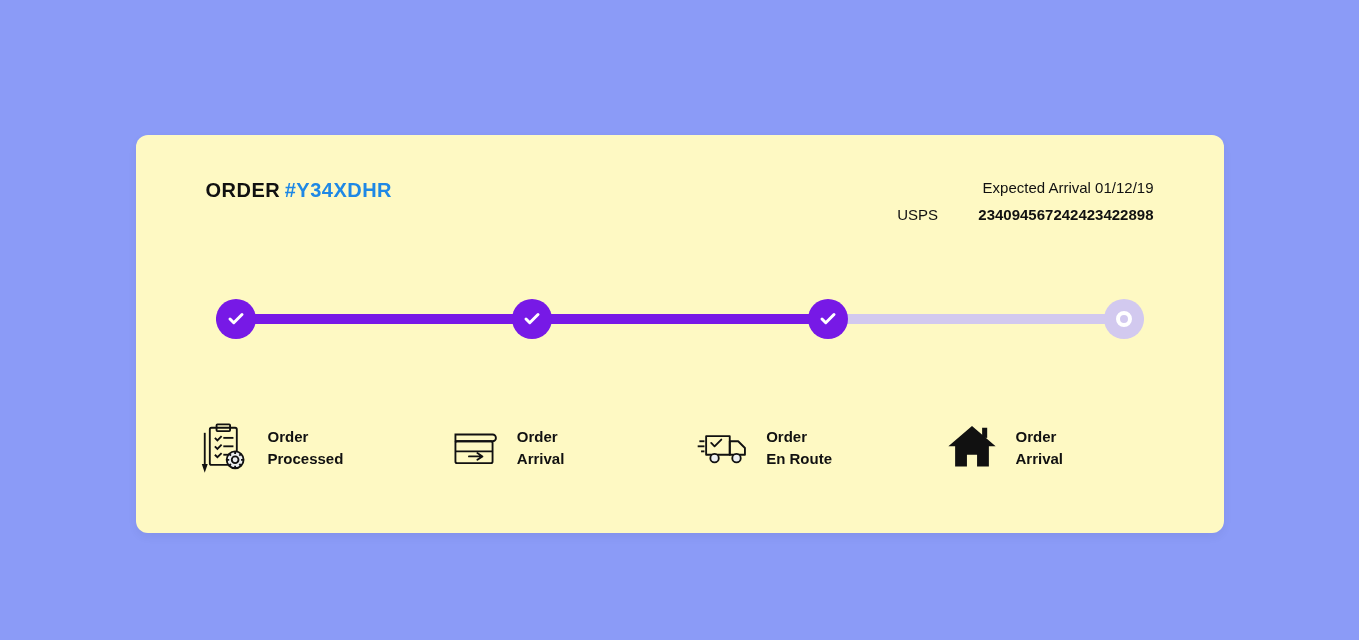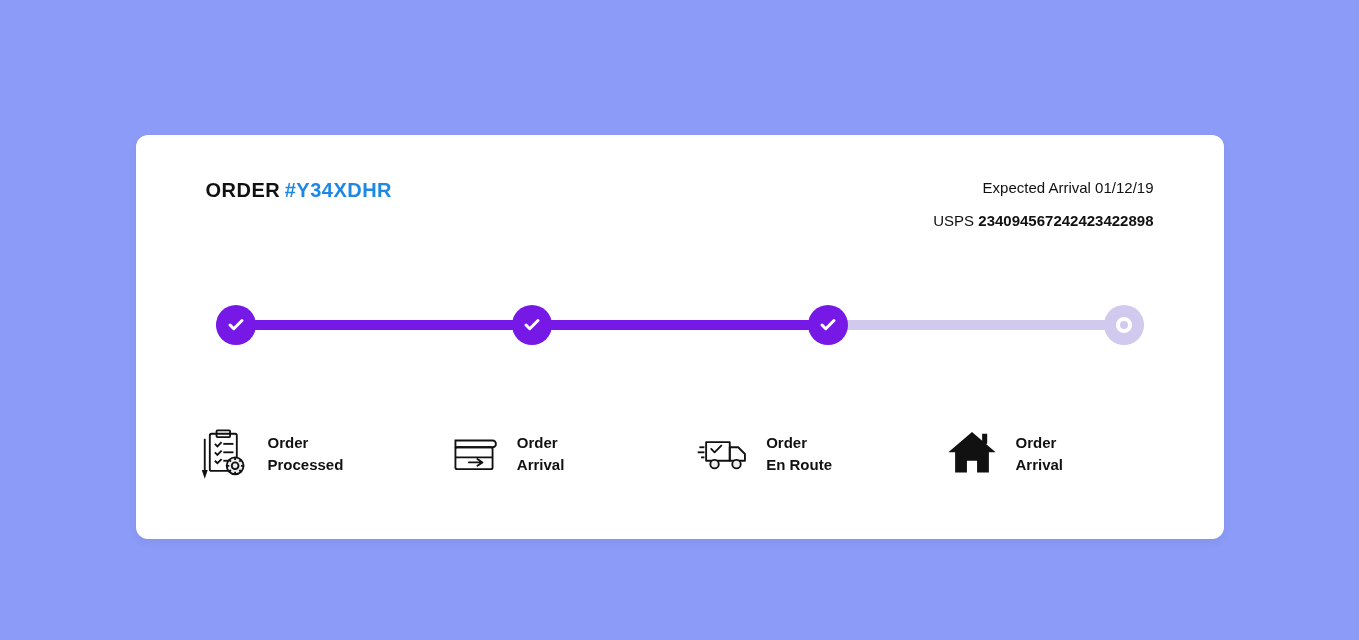--- a/index.html
+++ b/index.html
@@ -7,21 +7,21 @@
     background: #8b9bf7;
     font-family: 'Segoe UI', Tahoma, Geneva, Verdana, sans-serif;
     width: 1359px;
     height: 640px;
     display: flex;
     align-items: flex-start;
     justify-content: center;
     padding-top: 135px;
   }
   .card {
-    background: #ffffff;
+    background: #fef9c3;
     border-radius: 12px;
     width: 1088px;
     padding: 44px 70px 56px 70px;
     box-shadow: 0 4px 10px rgba(0,0,0,0.05);
   }
   .header-row {
     display: flex;
     justify-content: space-between;
     align-items: flex-start;
     margin-bottom: 76px;
@@ -34,22 +34,22 @@
   }
   .order-id {
     color: #1e88e5;
     font-weight: 700;
   }
   .right-info {
     text-align: right;
     font-size: 15px;
     color: #111;
   }
-  .right-info .line1 { margin-bottom: 16px; }
-  .right-info .bold { font-weight: 700; }
+  .right-info .line1 { margin-bottom: 10px; }
+  .right-info .bold { font-weight: 700; margin-left: 36px; }
   .track {
     position: relative;
     margin: 0 10px 80px 10px;
   }
   .track-line-bg {
     position: absolute;
     top: 50%;
     left: 0; right: 0;
     height: 10px;
     background: #d2c9ef;

